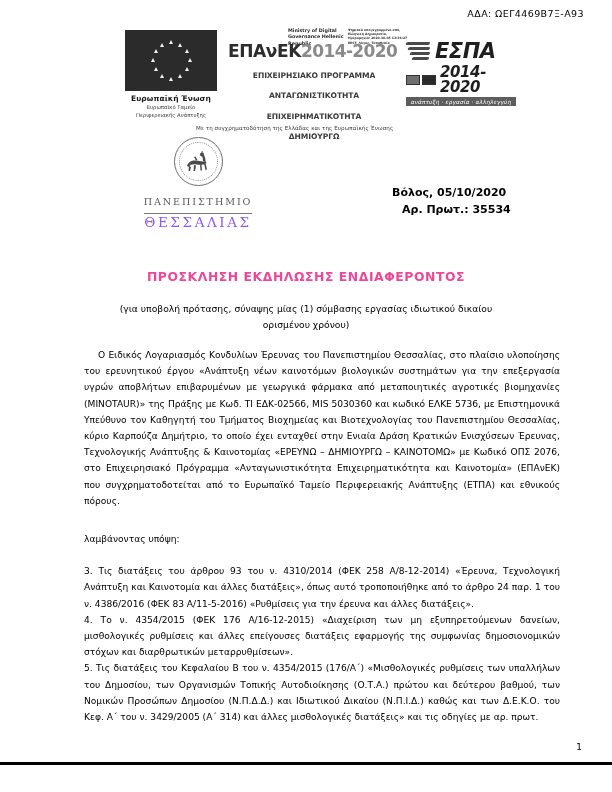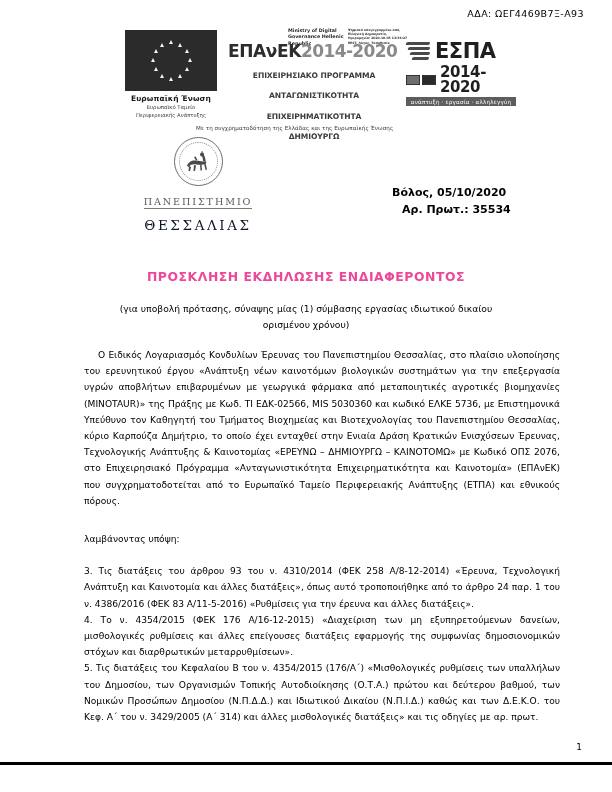--- a/index.html
+++ b/index.html
@@ -136,20 +136,21 @@
     width: 60px;
     filter: blur(0.25px);
   }
 
   
   .espa-block {
     position: absolute;
     left: 406px;
     top: 18px;
     width: 120px;
+    font-style: italic;
   }
   .espa-top {
     display: flex;
     align-items: center;
     height: 26px;
   }
   .espa-swoosh {
     width: 26px;
     height: 22px;
     position: relative;
@@ -246,28 +247,28 @@
     width: 30px;
     height: 22px;
   }
   .uni-name1 {
     font-family: "DejaVu Serif", "Liberation Serif", serif;
     font-size: 9.6px;
     letter-spacing: 1.9px;
     color: #5a5a5a;
     border-bottom: 0.7px solid #7a7a7a;
     display: inline-block;
-    padding-bottom: 1px;
+    padding-bottom: 6px;
   }
   .uni-name2 {
     font-family: "DejaVu Serif", "Liberation Serif", serif;
     font-size: 13.5px;
     letter-spacing: 2.6px;
-    color: #0f172a;
-    margin-top: 8px;
+    color: #8b5cf6;
+    margin-top: 0;
   }
 
   
   .dateblock {
     position: absolute;
     top: 184px;
     left: 392px;
     font-size: 11px;
     font-weight: bold;
     line-height: 17px;

